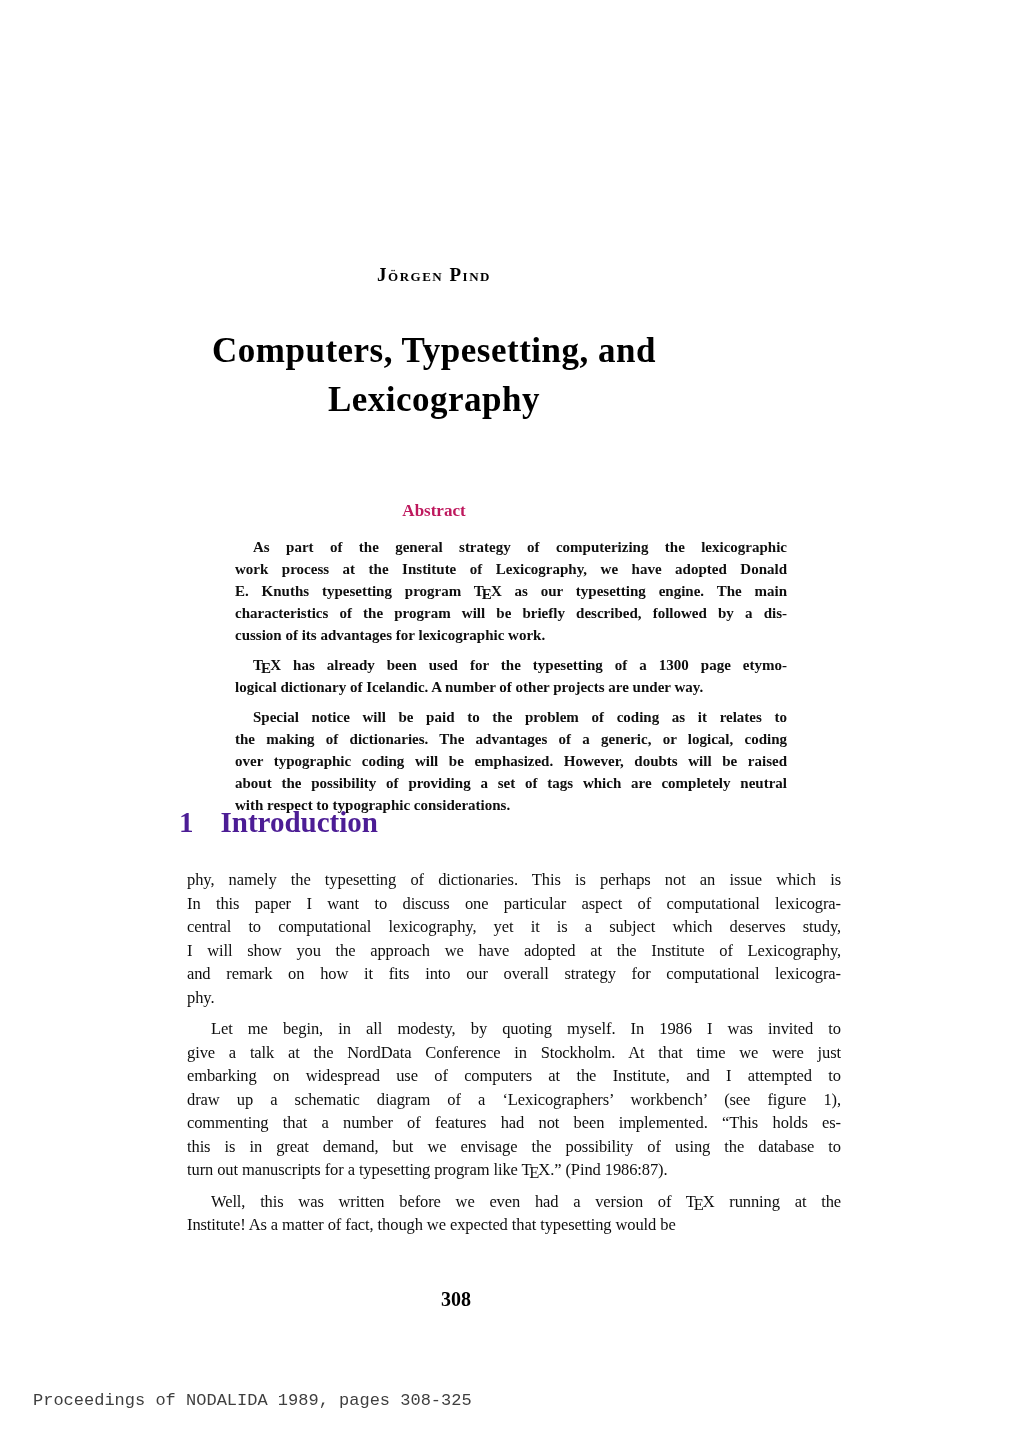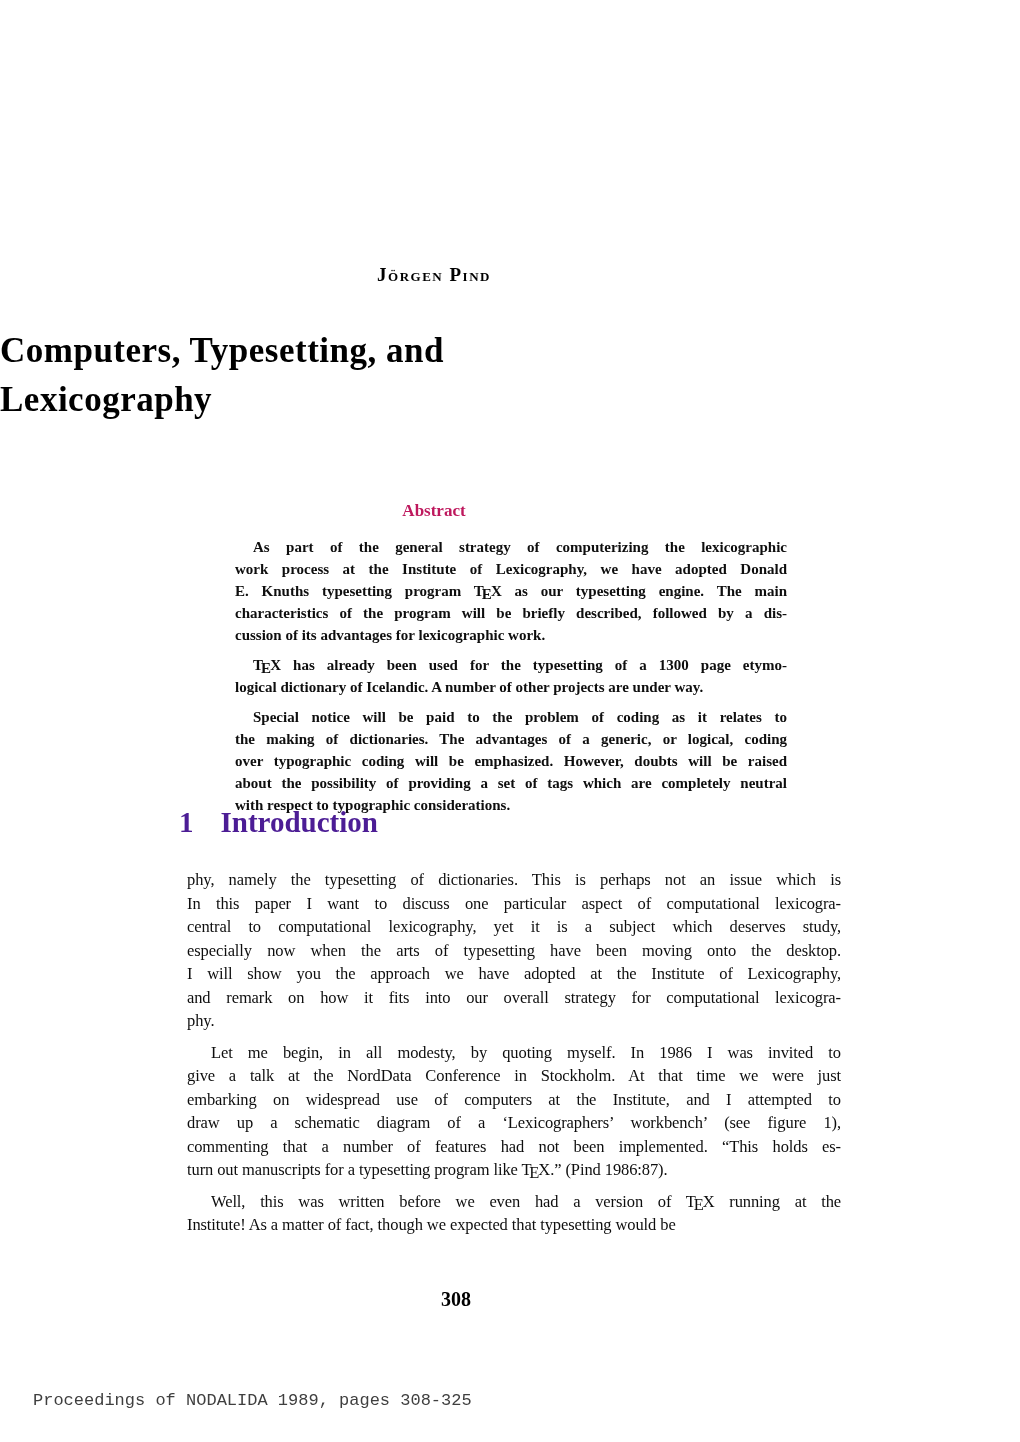--- a/index.html
+++ b/index.html
@@ -26,20 +26,21 @@
     font-weight: 600;
     font-size: 19px;
     letter-spacing: 1.5px;
     color: #000;
   }
   .title {
     position: absolute;
     top: 326px;
     left: 0;
     width: 100%;
+    text-align: center;
     font-size: 35px;
     font-weight: bold;
     line-height: 49px;
     letter-spacing: 0.5px;
     color: #000;
   }
   .abstract-heading {
     position: absolute;
     top: 501px;
     left: 0;
@@ -148,31 +149,31 @@
 
   <div class="section-heading">
     <span class="sec-num">1</span><span class="sec-title">Introduction</span>
   </div>
 
   <div class="body-text">
       <div class="para">
         <div class="line">phy, namely the typesetting of dictionaries. This is perhaps not an issue which is</div>
         <div class="line">In this paper I want to discuss one particular aspect of computational lexicogra-</div>
         <div class="line">central to computational lexicography, yet it is a subject which deserves study,</div>
-        <div class="line">especially now when the arts of typesetting have been moving onto the desktop.</div>
         <div class="line">I will show you the approach we have adopted at the Institute of Lexicography,</div>
         <div class="line">and remark on how it fits into our overall strategy for computational lexicogra-</div>
         <div class="line last">phy.</div>
       </div>
       <div class="para indent">
         <div class="line">Let me begin, in all modesty, by quoting myself. In 1986 I was invited to</div>
         <div class="line">give a talk at the NordData Conference in Stockholm. At that time we were just</div>
         <div class="line">embarking on widespread use of computers at the Institute, and I attempted to</div>
         <div class="line">draw up a schematic diagram of a ‘Lexicographers’ workbench’ (see figure 1),</div>
         <div class="line">commenting that a number of features had not been implemented. “This holds es-</div>
+        <div class="line">this is in great demand, but we envisage the possibility of using the database to</div>
         <div class="line last">turn out manuscripts for a typesetting program like T<span class="texE">E</span>X.” (Pind 1986:87).</div>
       </div>
       <div class="para indent">
         <div class="line">Well, this was written before we even had a version of T<span class="texE">E</span>X running at the</div>
         <div class="line last">Institute! As a matter of fact, though we expected that typesetting would be</div>
       </div>
     </div>
 
   <div class="page-number">308</div>
 

